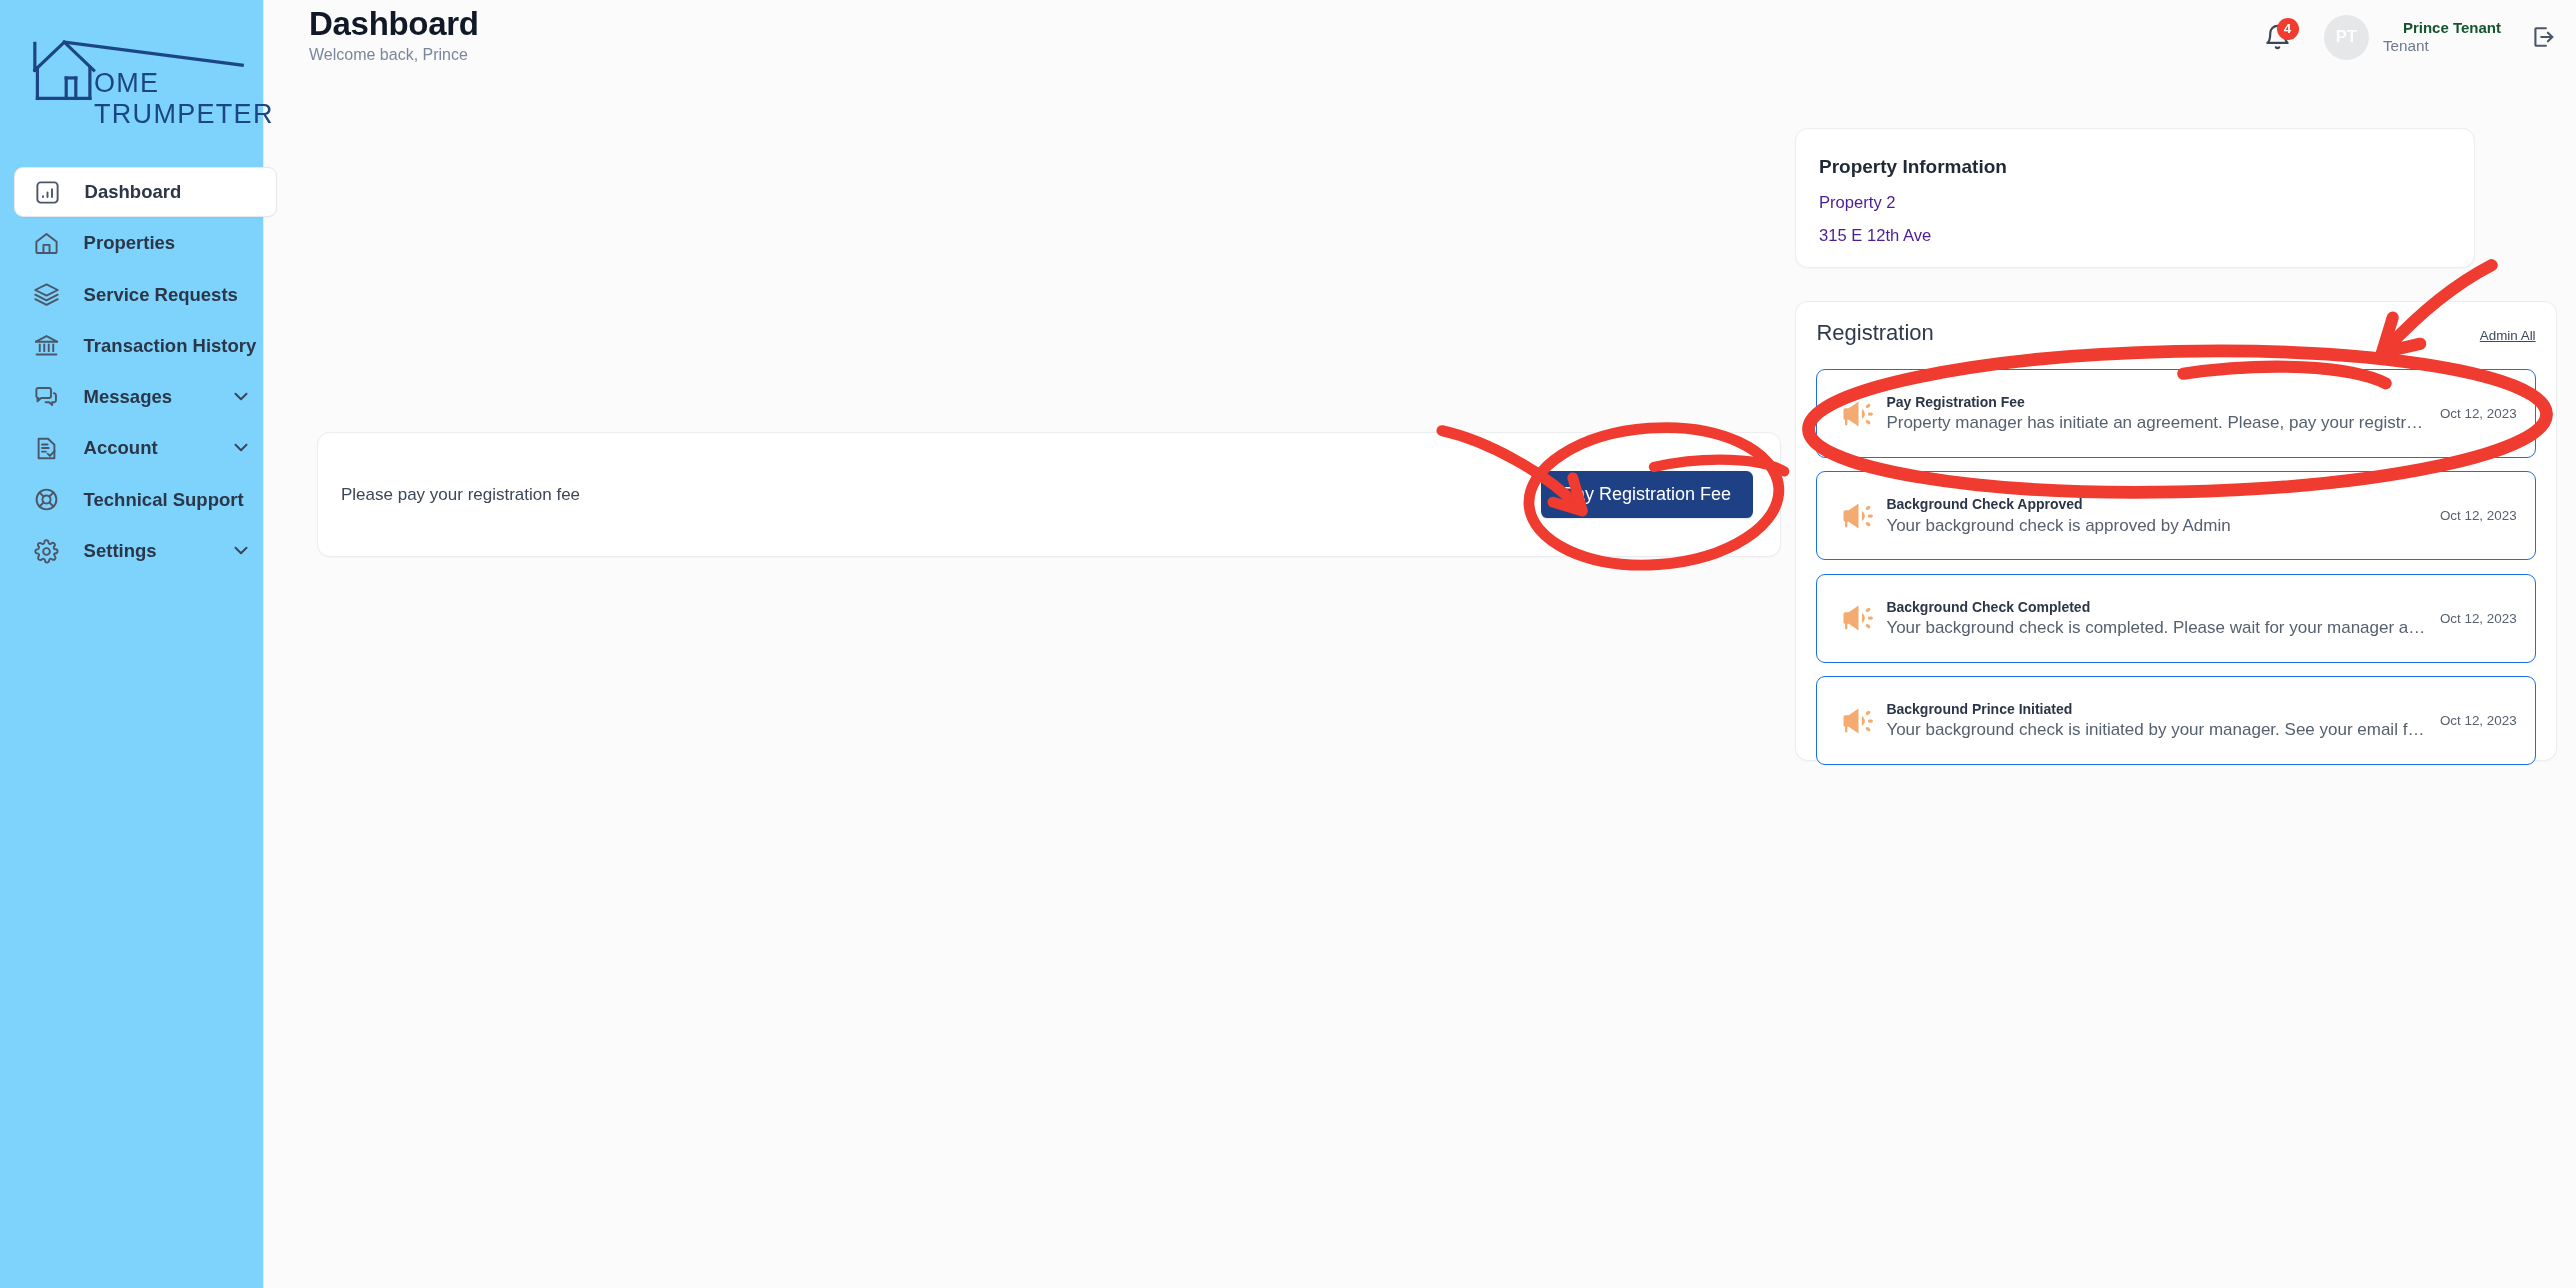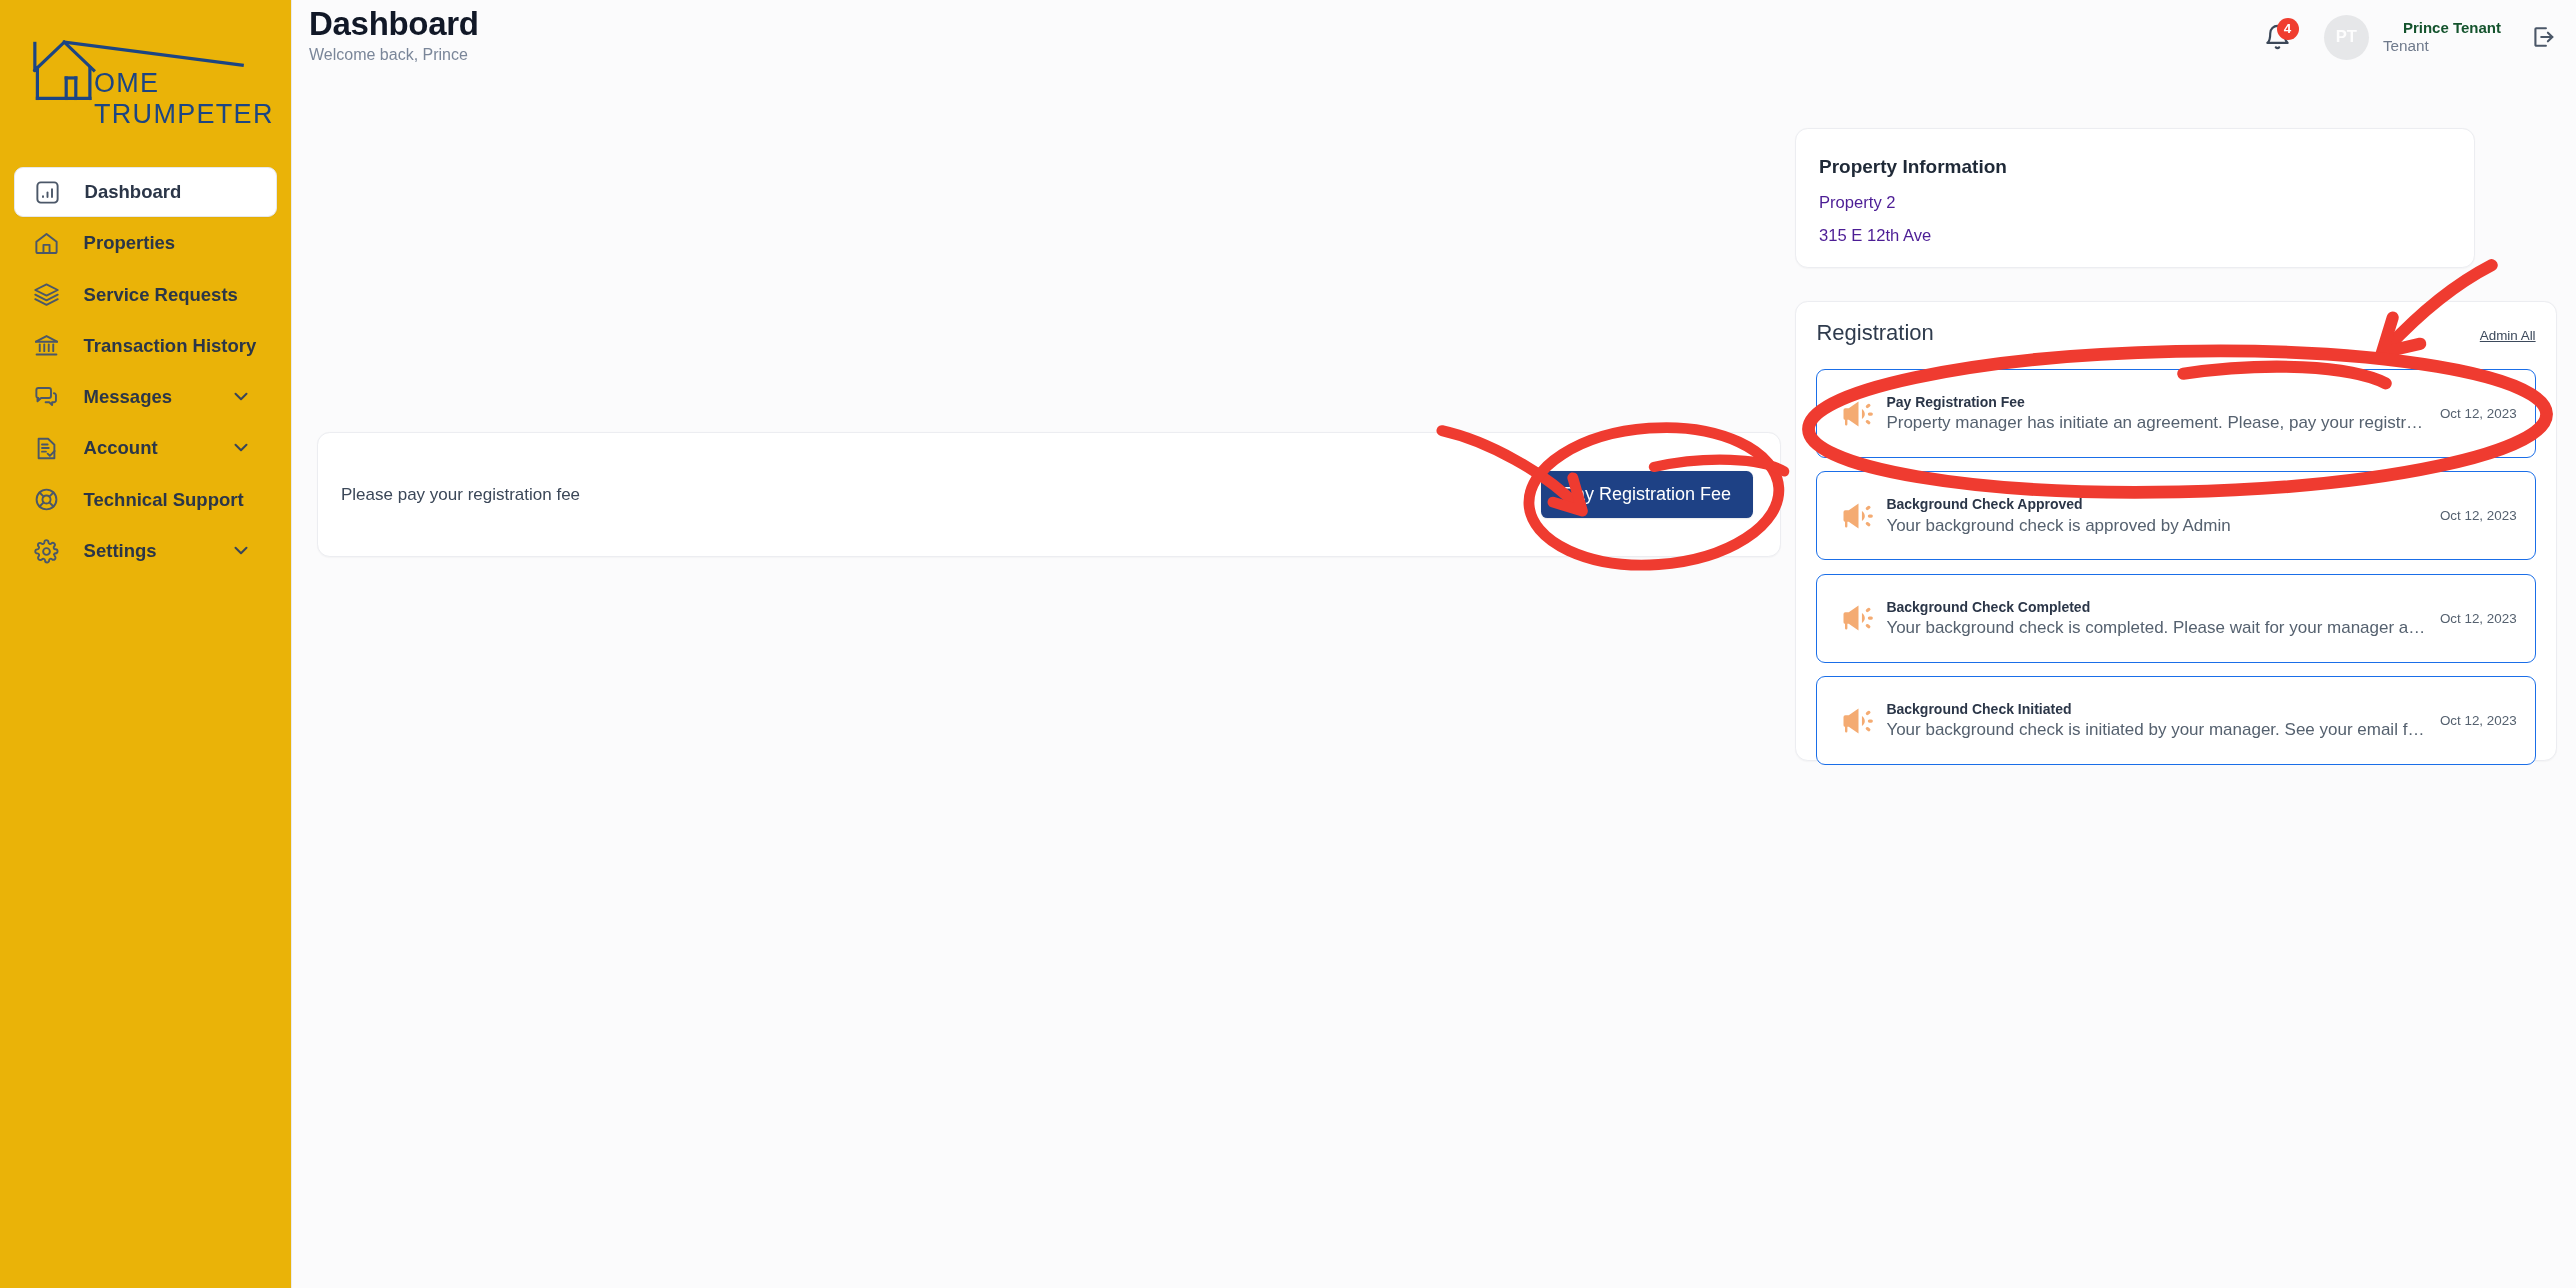--- a/index.html
+++ b/index.html
@@ -7,22 +7,22 @@
     width: 2576px; height: 1289px;
     font-family: "Liberation Sans", sans-serif;
     background: #fbfbfc;
     overflow: hidden;
   }
   #root { position: relative; width: 2576px; height: 1289px; }
 
   
   #sidebar {
     position: absolute; left: 0; top: 0;
-    width: 292px; height: 1289px;
-    background: #eab308;
+    width: 264px; height: 1289px;
+    background: #7dd3fc;
     border-right: 0.6px solid #e9eaee;
     z-index: 5;
   }
   #logo-wrap {
     position: absolute; left: 31px; top: 37px;
     width: 224px; height: 64px;
   }
   #logo-text {
     position: absolute; left: 63px; top: 31px;
     font-size: 27px; letter-spacing: 1.3px;
@@ -401,21 +401,21 @@
       <span class="notif-ico">
         <svg width="36" height="36" viewBox="0 0 24 24" fill="#f4ab72">
           <path d="M3 9.4a1.2 1.2 0 0 1 1.2-1.2h2.3L13 3.6v16.8l-6.5-4.6H5.6v3.1a.8.8 0 0 1-1.6 0v-3.1h-.2A1.2 1.2 0 0 1 3 14.6z"></path>
           <path d="M15.3 8.6c1.2.9 1.9 2.1 1.9 3.4s-.7 2.5-1.9 3.4z"></path>
           <rect x="19.2" y="11" width="3.4" height="2.1" rx="1.05"></rect>
           <rect x="17.7" y="5.6" width="3.4" height="2.1" rx="1.05" transform="rotate(-38 19.4 6.6)"></rect>
           <rect x="17.7" y="16.4" width="3.4" height="2.1" rx="1.05" transform="rotate(38 19.4 17.4)"></rect>
         </svg>
       </span>
       <div class="notif-body">
-        <div class="notif-title">Background Check Initiated</div>
+        <div class="notif-title">Background Prince Initiated</div>
         <div class="notif-desc">Your background check is initiated by your manager. See your email for furt...</div>
       </div>
       <div class="notif-date">Oct 12, 2023</div>
     </div>
   </section>
 
   <svg id="annot" viewBox="0 0 4034 2018">
     <g fill="none" stroke="#ef3b30" stroke-linecap="round" stroke-linejoin="round">
 
       <g>

